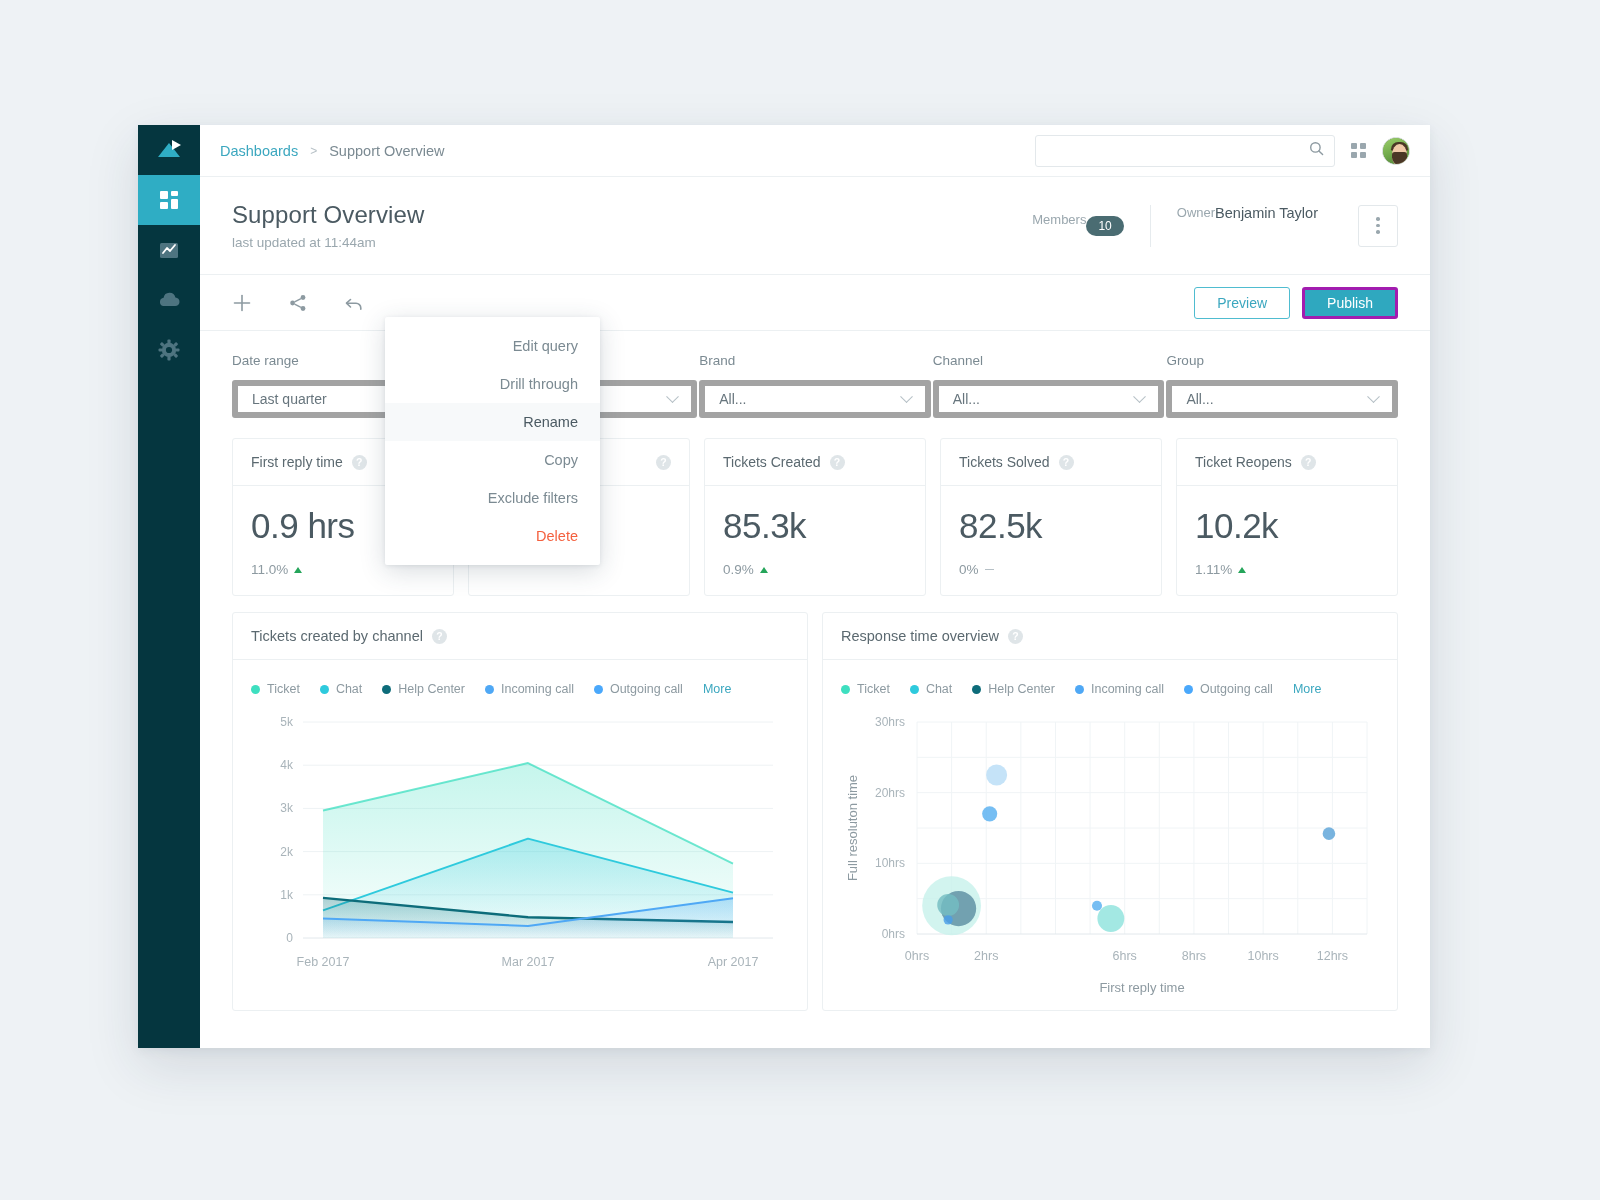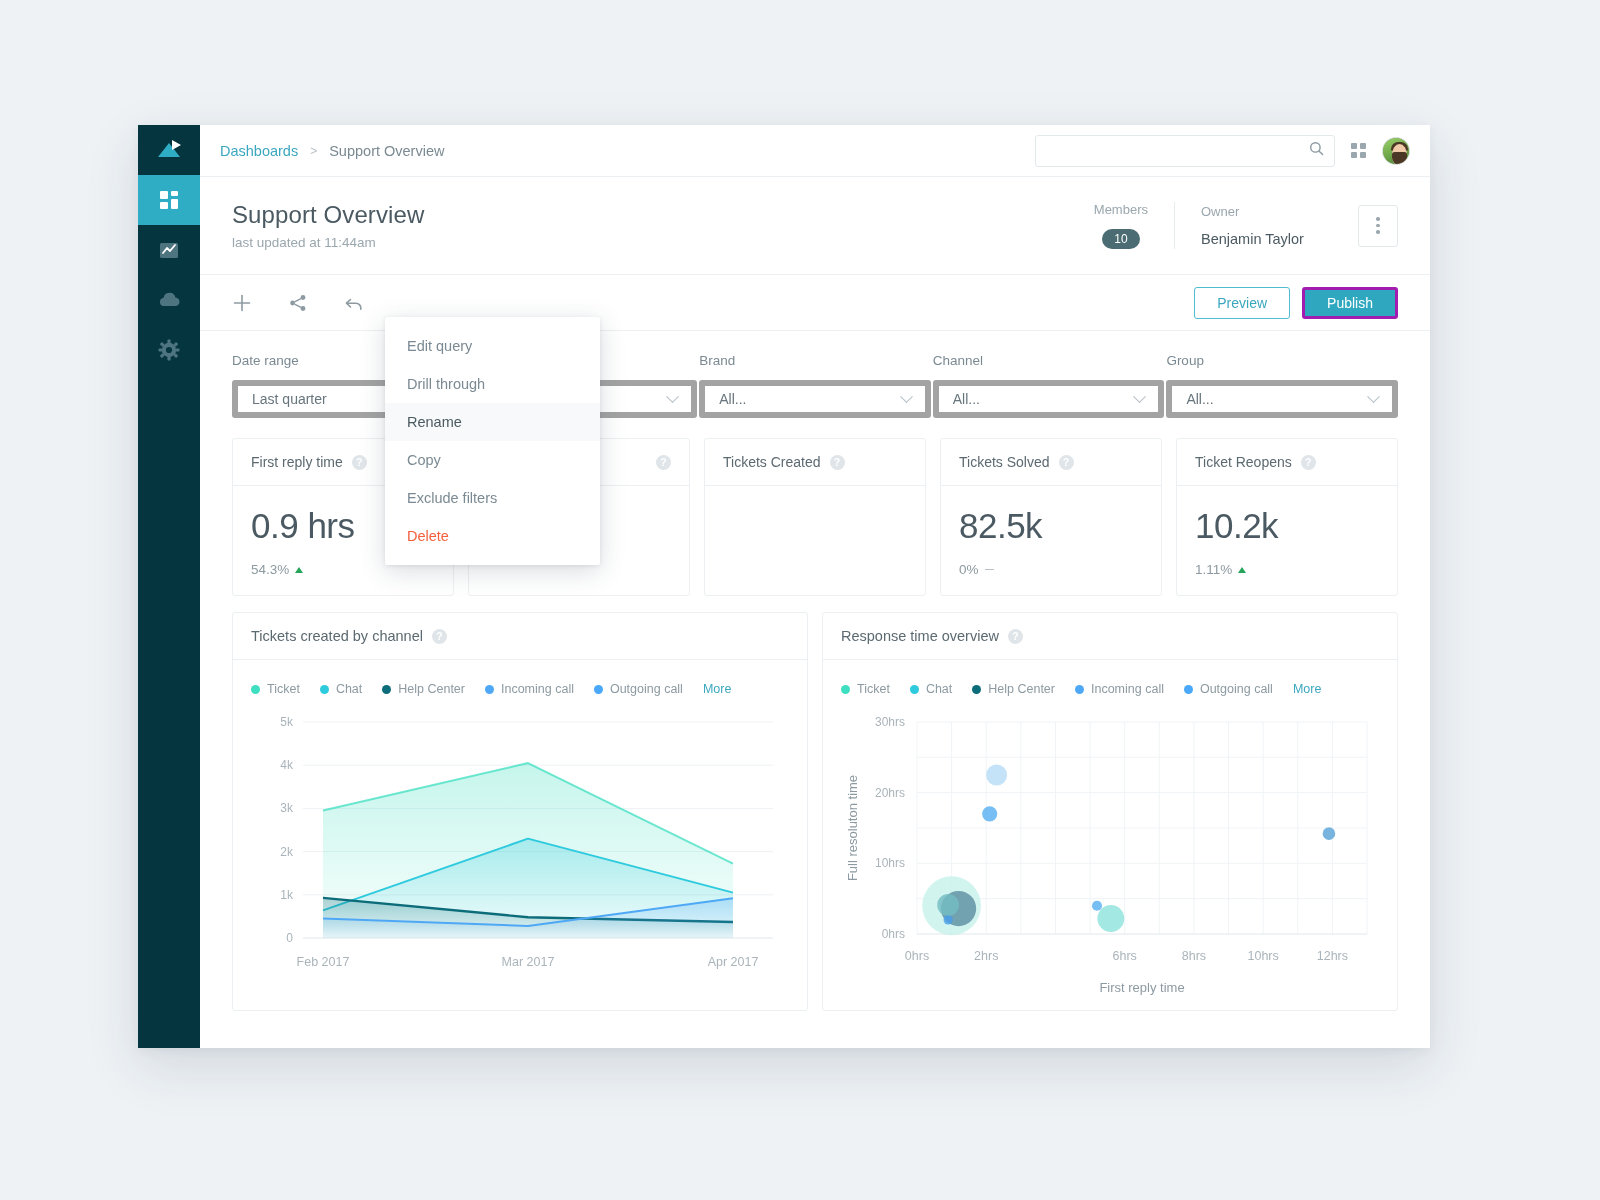--- a/index.html
+++ b/index.html
@@ -70,21 +70,21 @@
     background: #4a3726; border-radius: 3px 3px 8px 8px; }
 
   
   .pagehead {
     height: 98px; border-bottom: 1px solid #ecf0f2; display: flex;
     align-items: center; padding: 0 32px; flex: 0 0 98px;
   }
   .page-title { font-size: 24px; color: #4b5a62; font-weight: normal; letter-spacing: .1px; }
   .page-sub { font-size: 13.5px; color: #9aa7ae; margin-top: 6px; }
   .head-right { margin-left: auto; display: flex; align-items: stretch; }
-  .meta-block { display: flex; flex-direction: column; align-items: center; padding: 0 26px; justify-content:center; }
+  .meta-block { display: flex; flex-direction: row; align-items: center; padding: 0 26px; justify-content:center; }
   .meta-block.owner { align-items: flex-start; border-left: 1px solid #e6ebee; min-width: 170px; }
   .meta-label { font-size: 13px; color: #9aa7ae; margin-bottom: 12px; }
   .badge-count {
     background: #4a6c72; color: #fff; font-size: 12px; border-radius: 11px;
     padding: 3px 12px; min-width: 34px; text-align: center;
   }
   .owner-name { font-size: 14.5px; color: #4b5a62; }
   .kebab-btn {
     width: 40px; height: 42px; border: 1px solid #e3e8eb; border-radius: 3px;
     display: flex; flex-direction: column; align-items: center; justify-content: center;
@@ -332,21 +332,21 @@
 
     <div class="kpis">
       <div class="kpi">
         <div class="kpi-head">
           <span class="kpi-title">First reply time</span>
           <span class="help">?</span>
         </div>
         <div class="kpi-body">
           <div class="kpi-val">0.9 hrs</div>
           <div class="kpi-delta">
-            <span>54.3%</span>
+            <span>11.0%</span>
             <span class="tri-up"></span>
           </div>
         </div>
       </div>
       <div class="kpi">
         <div class="kpi-head">
           <span class="kpi-title"></span>
           <span class="help" style="margin-left:auto">?</span>
         </div>
         <div class="kpi-body">
@@ -354,20 +354,27 @@
           <div class="kpi-delta">
             <span>1.2%</span>
             <span class="tri-dn"></span>
           </div>
         </div>
       </div>
       <div class="kpi">
         <div class="kpi-head">
           <span class="kpi-title">Tickets Created</span>
           <span class="help">?</span>
+        </div>
+        <div class="kpi-body">
+          <div class="kpi-val">85.3k</div>
+          <div class="kpi-delta">
+            <span>0.9%</span>
+            <span class="tri-up"></span>
+          </div>
         </div>
       </div>
       <div class="kpi">
         <div class="kpi-head">
           <span class="kpi-title">Tickets Solved</span>
           <span class="help">?</span>
         </div>
         <div class="kpi-body">
           <div class="kpi-val">82.5k</div>
           <div class="kpi-delta">
@@ -546,21 +553,21 @@
               <circle cx="113.15384615384616" cy="213.86666666666667" r="4.62" fill="#4b9fe8" opacity="0.82"></circle>
               <circle cx="275.8461538461538" cy="212.45333333333332" r="13.44" fill="#8fe3dd" opacity="0.82"></circle>
               <circle cx="262" cy="199.73333333333335" r="5.04" fill="#58b0f0" opacity="0.82"></circle>
             </svg>
         </div>
       </div>
     </div>
 
     <div id="ctxmenu" style="position:absolute; left:185px; top:192px; width:215px; background:#fff;
                 box-shadow:0 6px 26px rgba(40,60,80,.18), 0 1px 4px rgba(40,60,80,.10);
-                border-radius:2px; padding:10px 0; z-index:50;">
+                border-radius:2px; padding:10px 0; z-index:50;text-align:right;">
     <div style="padding: 11px 22px; font-size: 14.5px; cursor: pointer; color: rgb(123, 138, 146);">Edit query</div>
         <div style="padding: 11px 22px; font-size: 14.5px; cursor: pointer; color: rgb(123, 138, 146);">Drill through</div>
         <div style="padding: 11px 22px; font-size: 14.5px; cursor: pointer; background: rgb(247, 249, 250); color: rgb(75, 90, 98);">Rename</div>
         <div style="padding: 11px 22px; font-size: 14.5px; cursor: pointer; color: rgb(123, 138, 146);">Copy</div>
         <div style="padding: 11px 22px; font-size: 14.5px; cursor: pointer; color: rgb(123, 138, 146);">Exclude filters</div>
         <div style="padding: 11px 22px; font-size: 14.5px; cursor: pointer; color: rgb(244, 96, 62);">Delete</div>
       </div>
 
   </div>
 </div>

